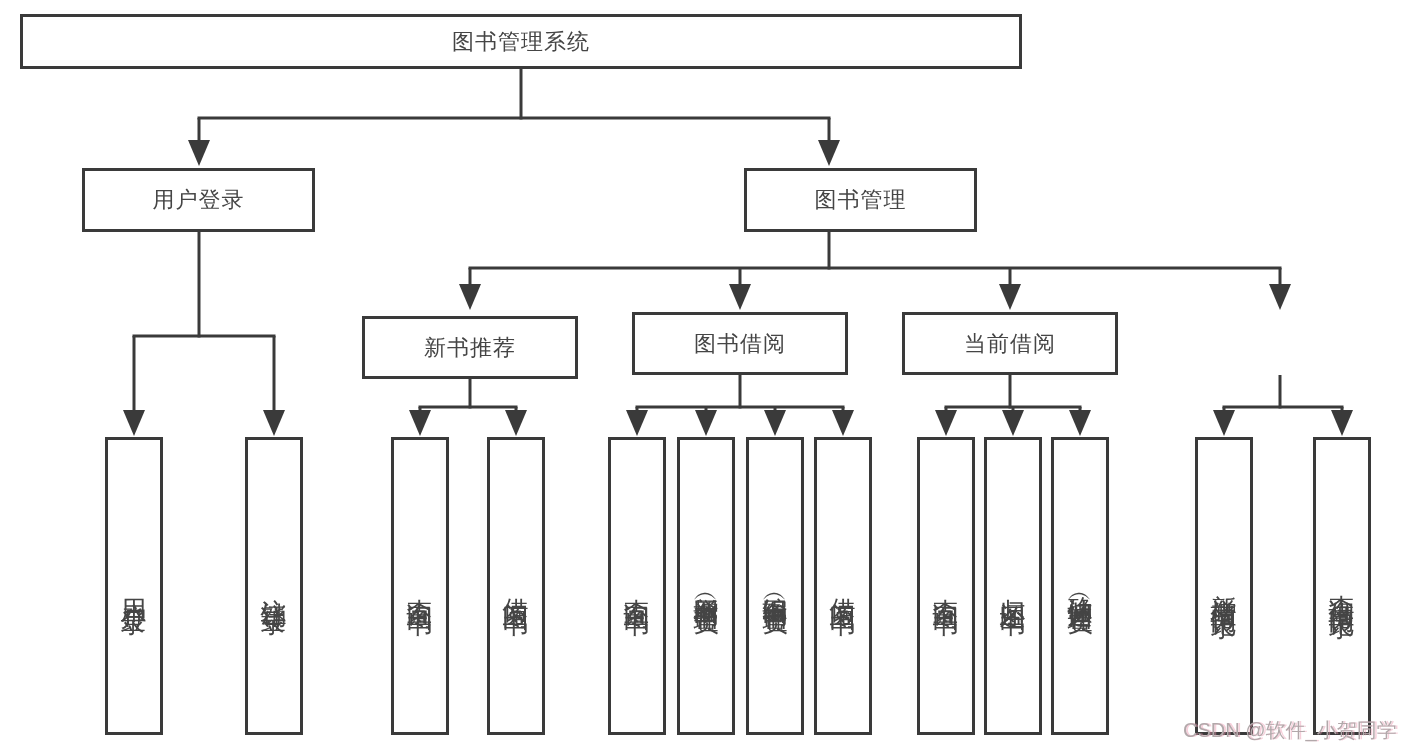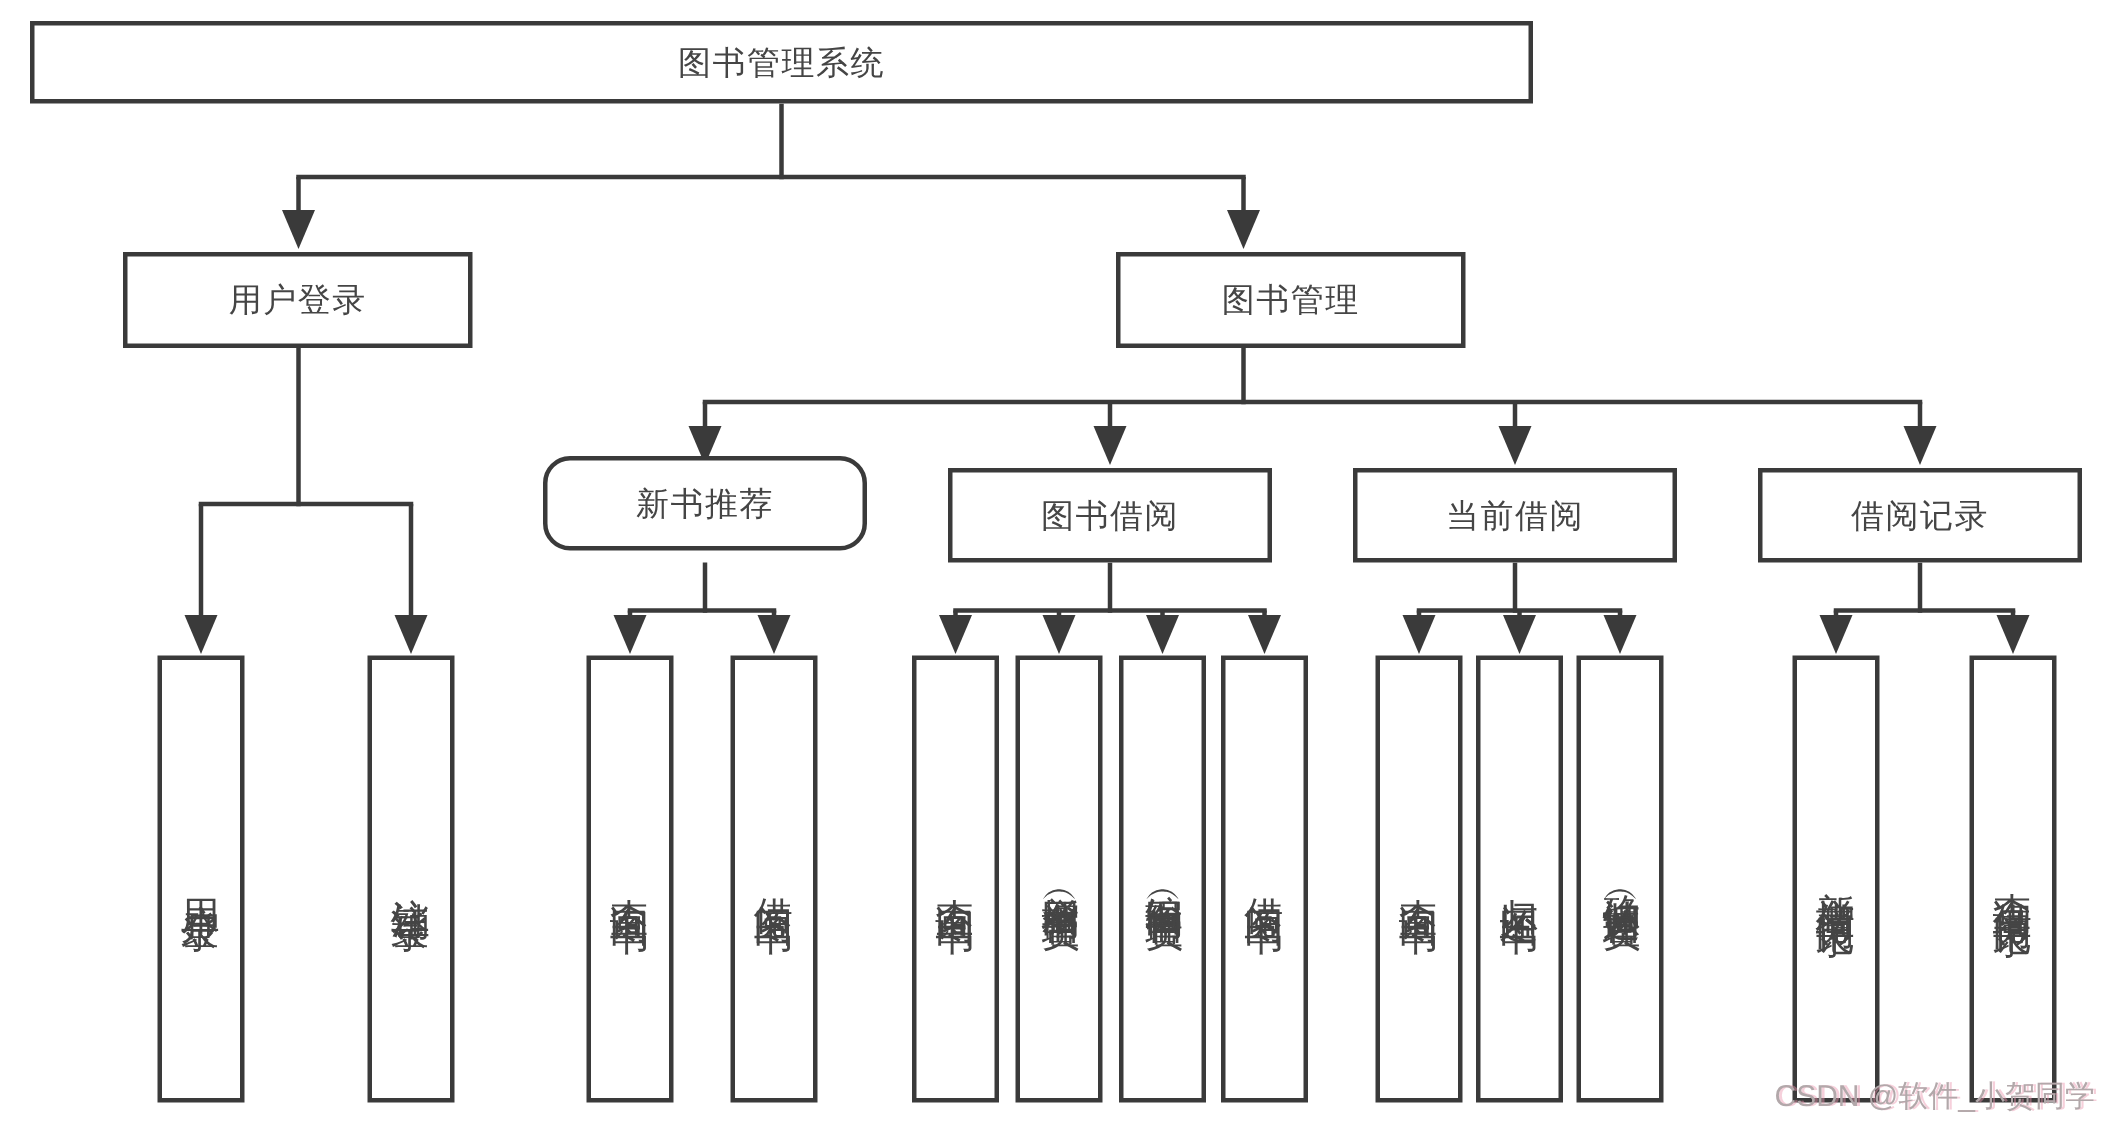--- a/index.html
+++ b/index.html
@@ -131,31 +131,28 @@
     <span class="label">图书管理系统</span>
   </div>
 
   <div class="node hnode" style="left:82px; top:168px; width:233px; height:64px;">
     <span class="label">用户登录</span>
   </div>
   <div class="node hnode" style="left:712px; top:168px; width:233px; height:64px;margin-left:32px;">
     <span class="label">图书管理</span>
   </div>
 
-  <div class="node hnode" style="left:362px; top:304px; width:216px; height:63px;border-radius:18px;">
+  <div class="node hnode" style="left:362px; top:316px; width:216px; height:63px;">
     <span class="label">新书推荐</span>
   </div>
   <div class="node hnode" style="left:632px; top:312px; width:216px; height:63px;">
     <span class="label">图书借阅</span>
   </div>
   <div class="node hnode" style="left:902px; top:312px; width:216px; height:63px;">
     <span class="label">当前借阅</span>
-  </div>
-  <div class="node hnode" style="left:1172px; top:312px; width:216px; height:63px;">
-    <span class="label">借阅记录</span>
   </div>
 
   <div class="node vnode" style="left:105px; top:437px; width:58px; height:298px;">
     <span class="label">用户登录</span>
   </div>
   <div class="node vnode" style="left:245px; top:437px; width:58px; height:298px;">
     <span class="label">注销登录</span>
   </div>
 
   <div class="node vnode" style="left:391px; top:437px; width:58px; height:298px;">

